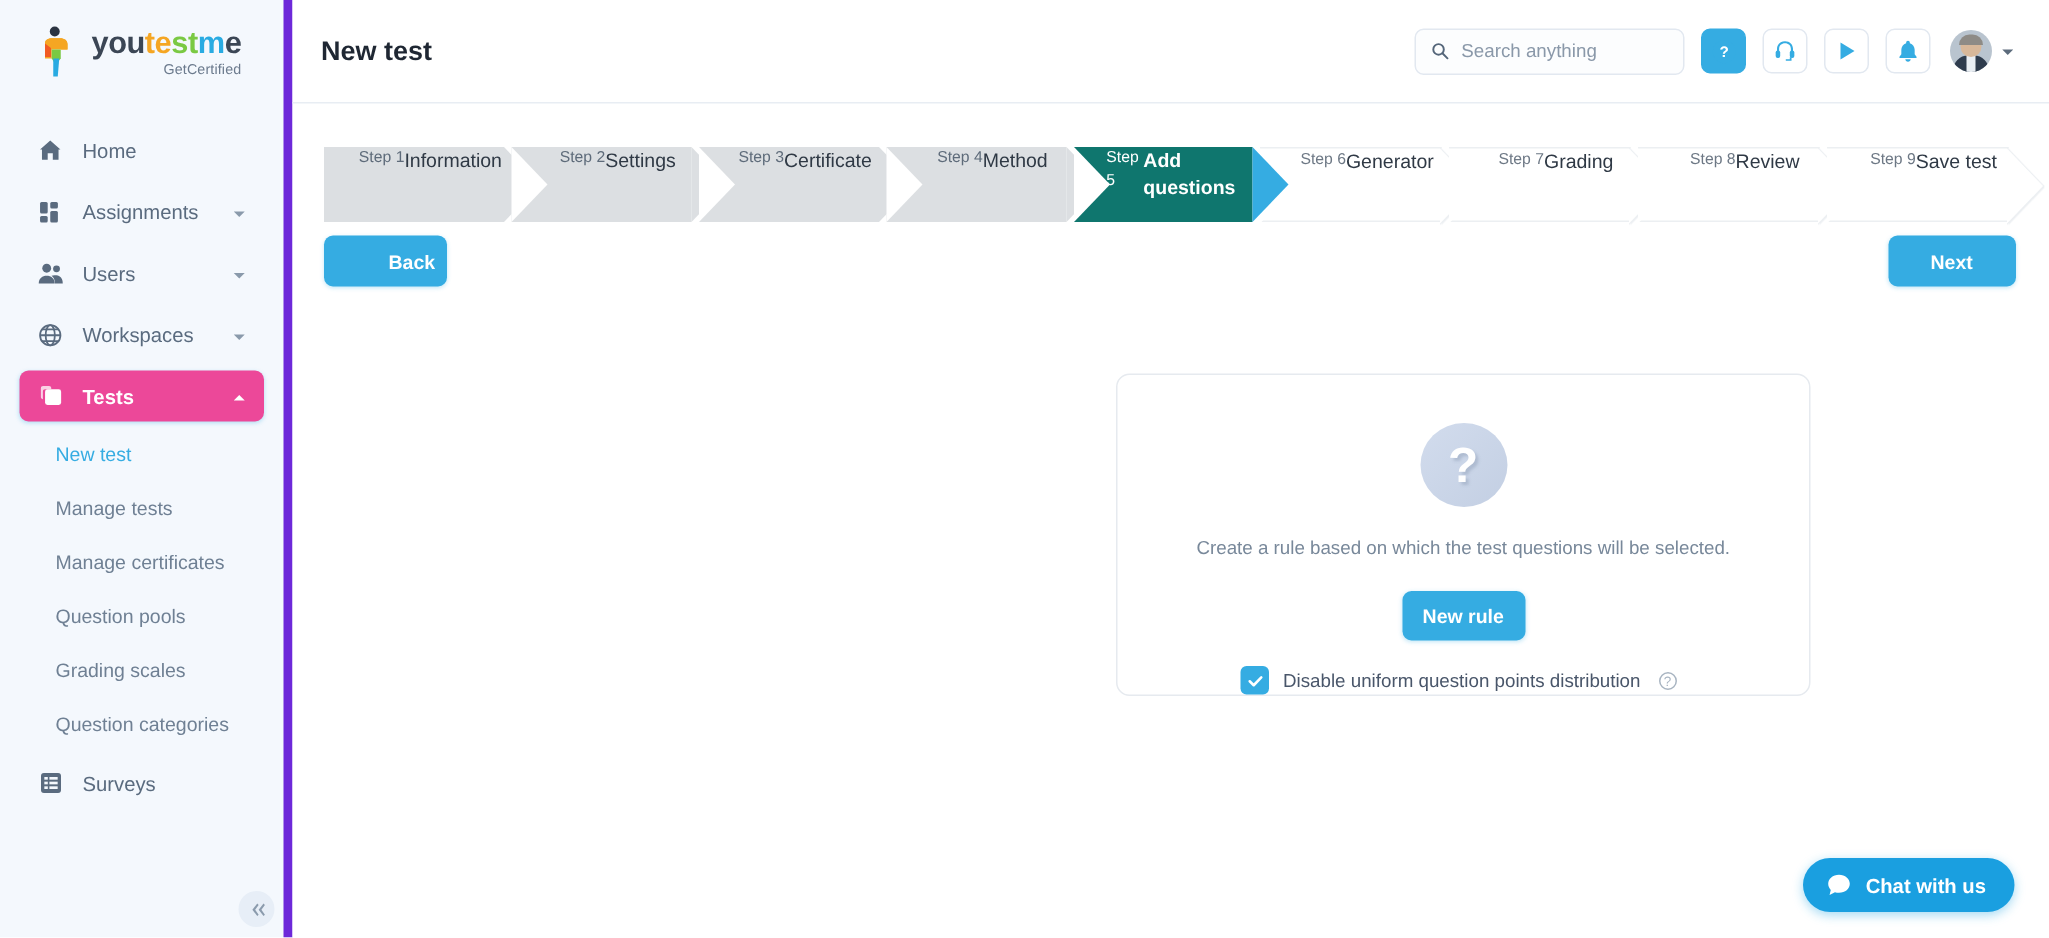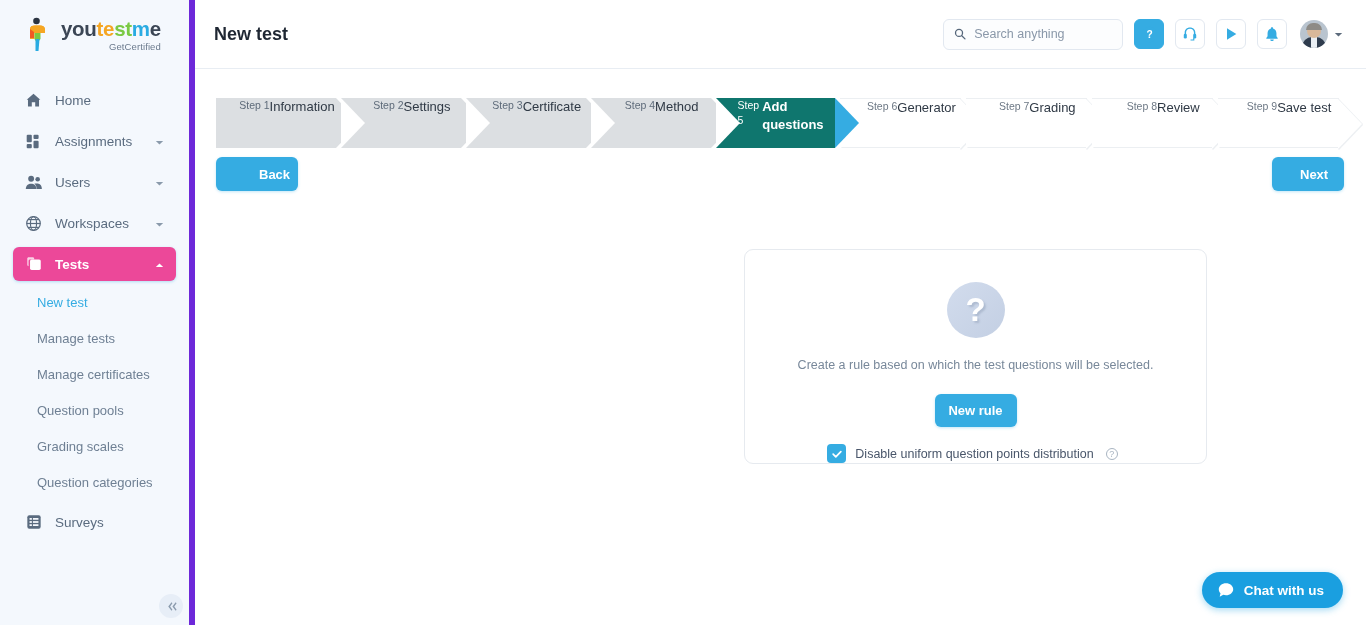--- a/index.html
+++ b/index.html
@@ -157,21 +157,21 @@
   .btn-primary {
     background: #35ace2; color: #fff; border: none;
     border-radius: 6px; height: 34px;
     font-size: 13px; font-weight: bold;
     display: flex; align-items: center; gap: 15px;
     padding: 0 28px; cursor: pointer;
     font-family: "Liberation Sans", sans-serif;
     box-shadow: 0 1px 3px rgba(53,172,226,.3);
   }
   .btn-primary.back { width: 82px; justify-content: flex-start; }
-  .btn-primary.next { width: 72px; justify-content: flex-start; text-align: right; }
+  .btn-primary.next { width: 85px; justify-content: flex-start; text-align: right; }
 
   .card {
     position: absolute; left: 549px; top: 180px;
     width: 463px; height: 215px;
     background: #fff;
     border: 1px solid #e6eaef;
     border-radius: 9px;
     display: flex; flex-direction: column; align-items: center;
     padding-top: 32px;
   }

